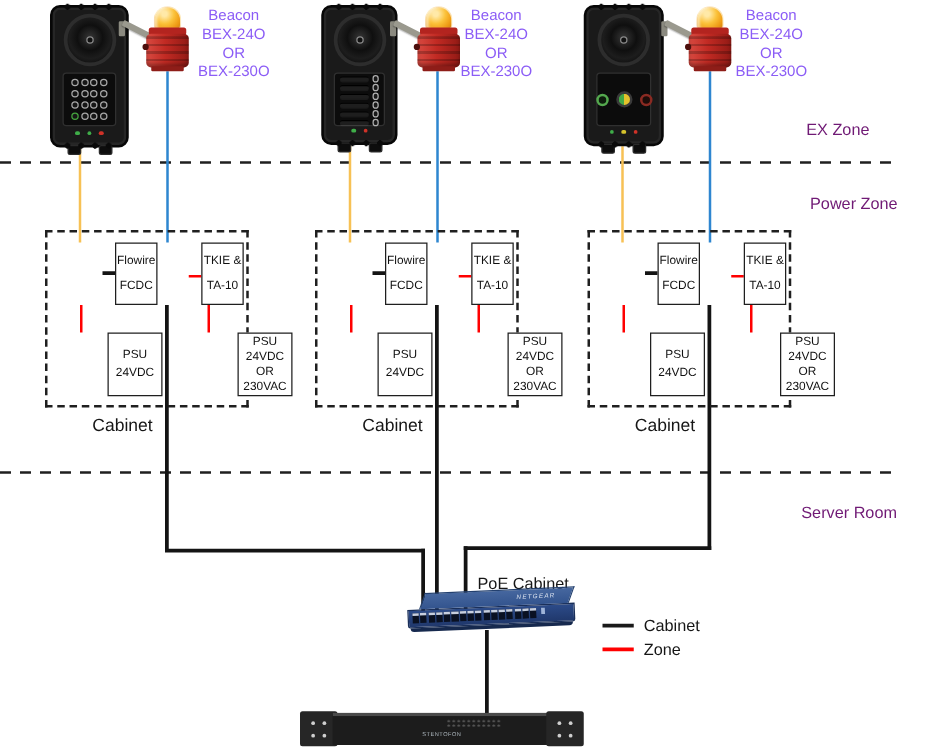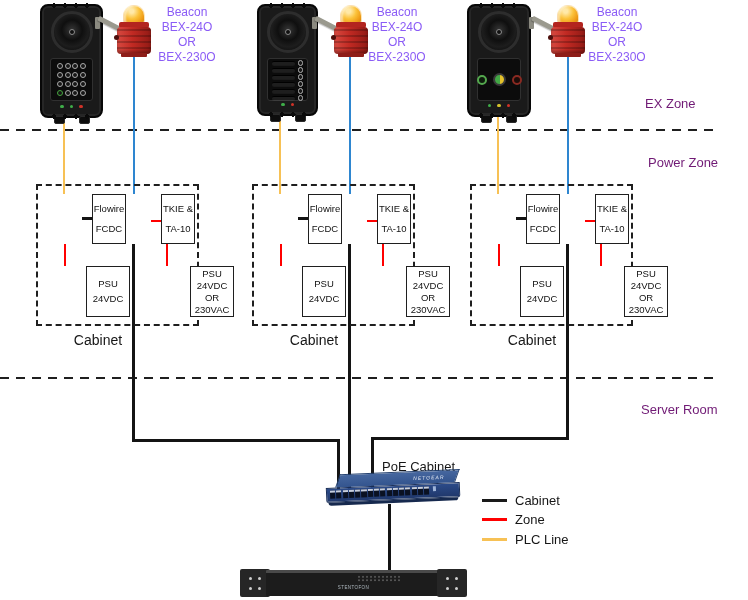--- a/index.html
+++ b/index.html
@@ -417,18 +417,14 @@
   </div>
 
   <div class="legend-row" style="top:492px">
     <i class="legend-swatch" style="background-color: rgb(26, 26, 26);"></i>
     <span class="legend-text">Cabinet</span>
   </div>
   <div class="legend-row" style="top:511px">
     <i class="legend-swatch" style="background-color: rgb(255, 0, 0);"></i>
     <span class="legend-text">Zone</span>
   </div>
-  <div class="legend-row" style="top:531px">
-    <i class="legend-swatch" style="background-color: rgb(247, 193, 85);"></i>
-    <span class="legend-text">PLC Line</span>
-  </div>
 
 </div>
 
 </body></html>

